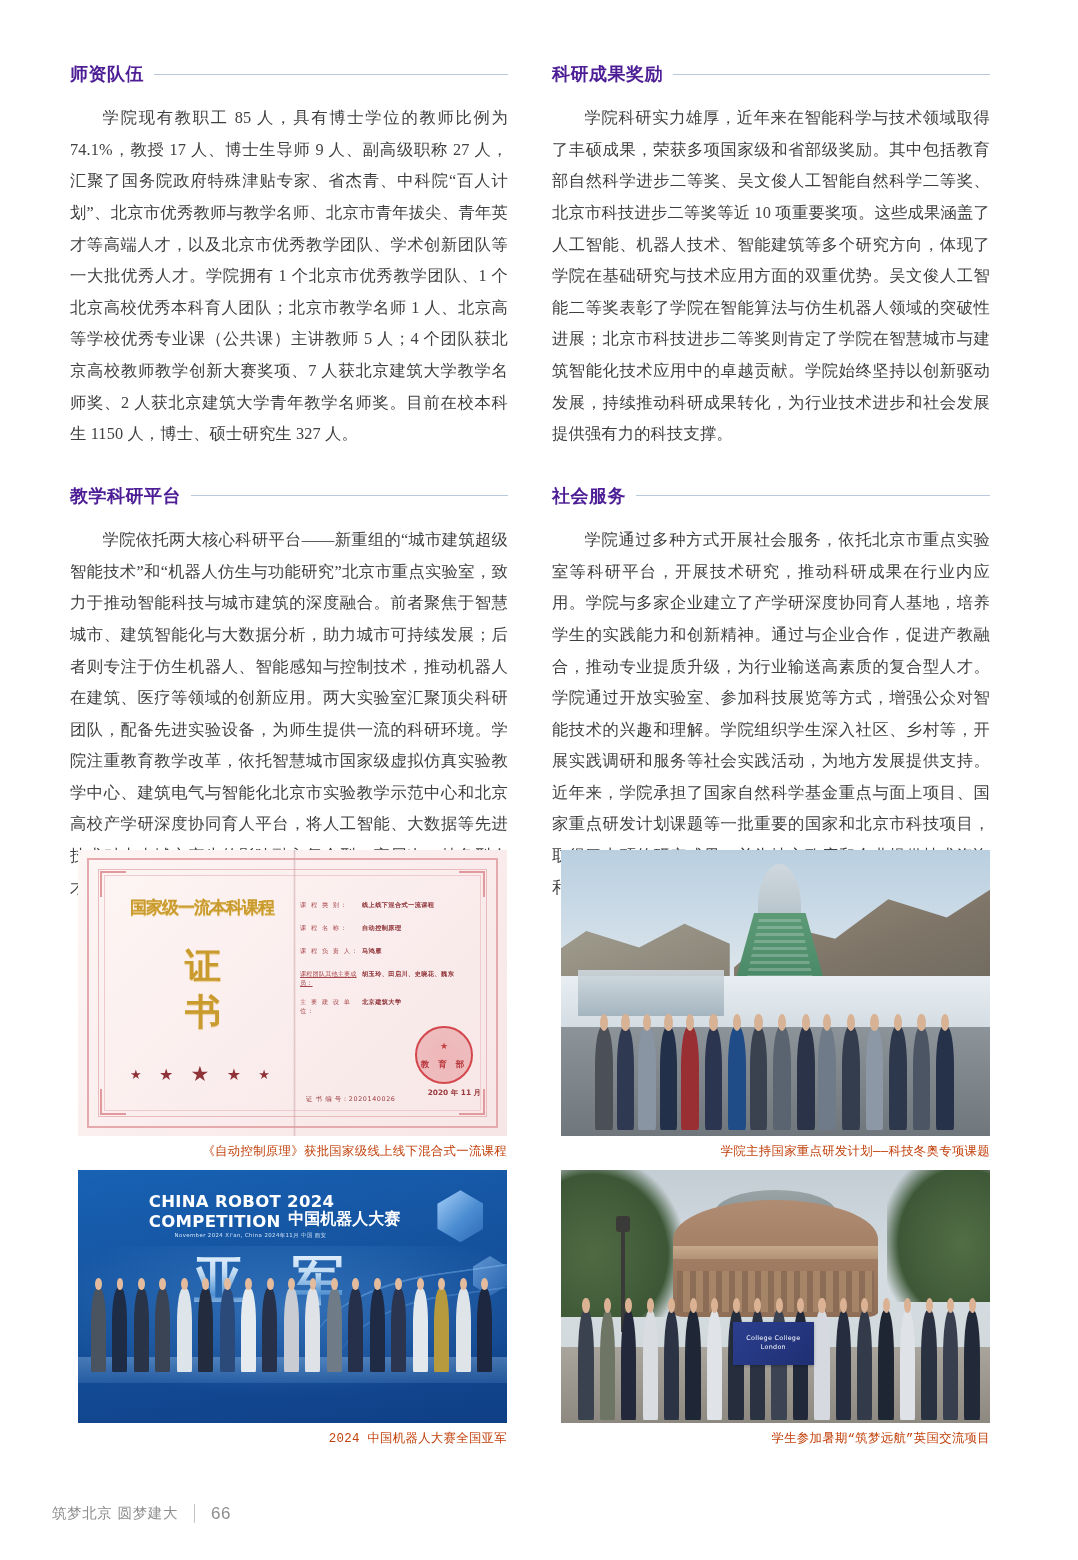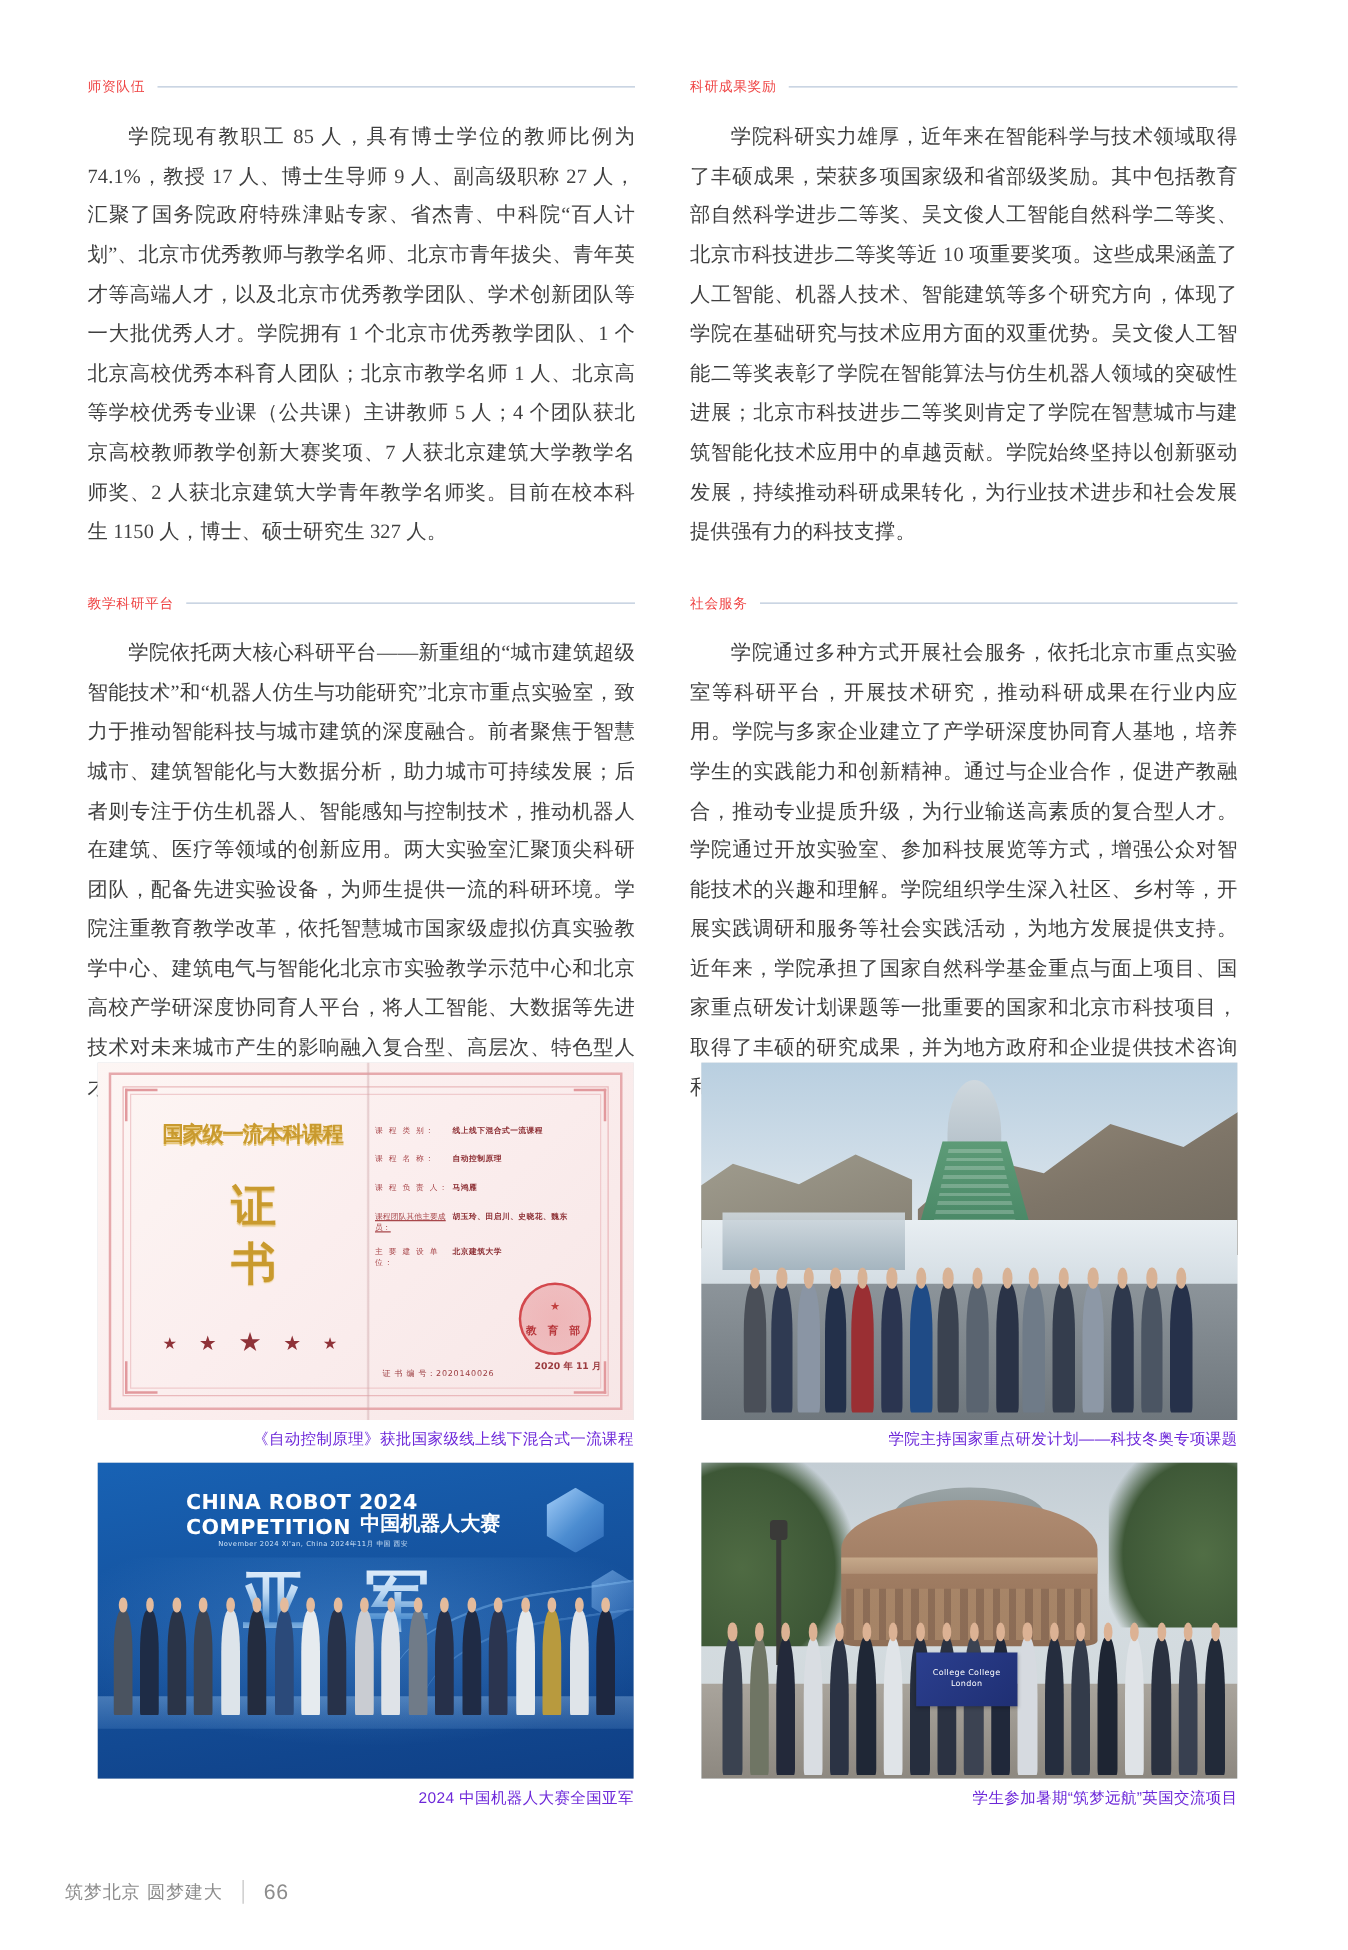--- a/index.html
+++ b/index.html
@@ -30,23 +30,23 @@
   .section { margin-bottom: 26px; }
 
   .sec-head {
     display: flex;
     align-items: center;
     gap: 10px;
     margin-bottom: 14px;
   }
   .sec-head-title {
     font-family: "DejaVu Sans", "Liberation Sans", sans-serif;
-    font-weight: normal;
-    font-size: 11px;
-    color: #ef4444;
+    font-weight: bold;
+    font-size: 18px;
+    color: #4c1d95;
     letter-spacing: 0.5px;
     white-space: nowrap;
   }
   .sec-head-rule {
     flex: 1 1 auto;
     height: 1px;
     background: #b9c8da;
   }
 
   .para {
@@ -77,22 +77,22 @@
     height: 286px;
     overflow: hidden;
     position: relative;
     background: #dfe3e8;
   }
   .fig.r2 .fig-box { height: 253px; }
   .fig-cap {
     margin-top: 7px;
     text-align: right;
     font-size: 12.4px;
-    color: #6d28d9;
-    font-family: Liberation Sans, sans-serif;
+    color: #c2410c;
+    font-family: Liberation Mono, monospace;
     letter-spacing: 0.3px;
   }
 
   
   .cert {
     position: absolute; inset: 0;
     background: linear-gradient(135deg,#fdf6f4 0%,#fbeeee 45%,#f7e6e6 100%);
   }
   .cert .fold {
     position: absolute; left: 50%; top: 0; bottom: 0; width: 3px;

